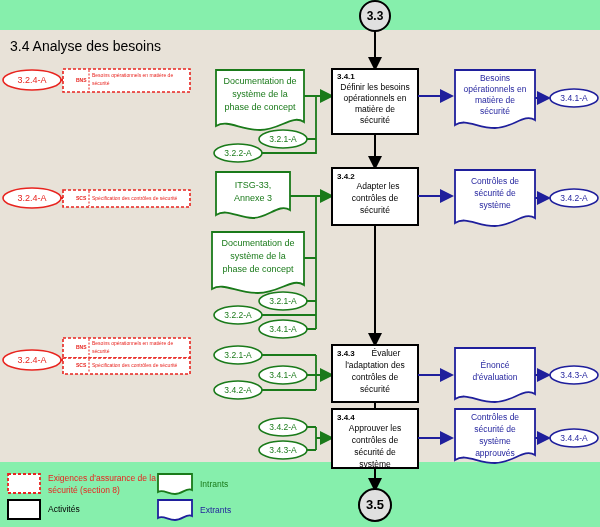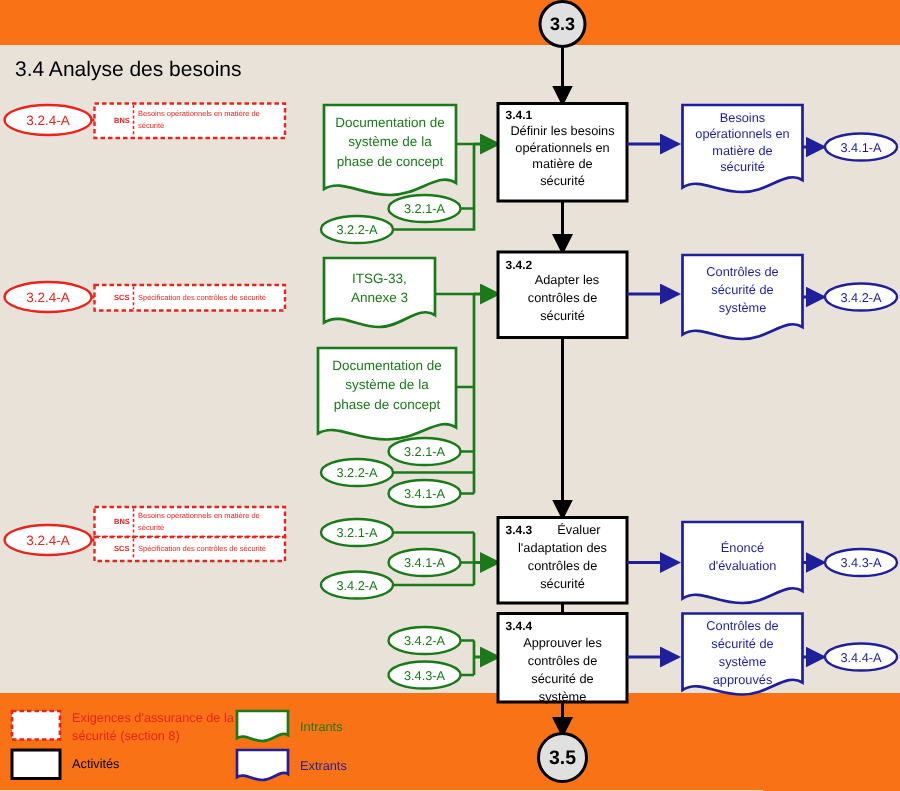--- a/index.html
+++ b/index.html
@@ -1,17 +1,17 @@
 <!DOCTYPE html>
 <html><head>
 <meta charset="utf-8">
 <style>
   html,body{margin:0;padding:0;background:#ffffff;}
   body{width:600px;height:527px;font-family:"Liberation Sans",sans-serif;}
-  #stage{position:relative;width:600px;height:527px;overflow:hidden;background:#f97316;}
+  #stage{position:relative;width:600px;height:527px;overflow:hidden;background:#86efac;}
   svg{display:block;}
   .t{font-family:"Liberation Sans",sans-serif;dominant-baseline:middle;}
   .red{fill:#e8241f;}
   .green{fill:#1a7a1a;}
   .blue{fill:#1f1f9c;}
   .black{fill:#000000;}
 </style>
 </head>
 <body>
 

